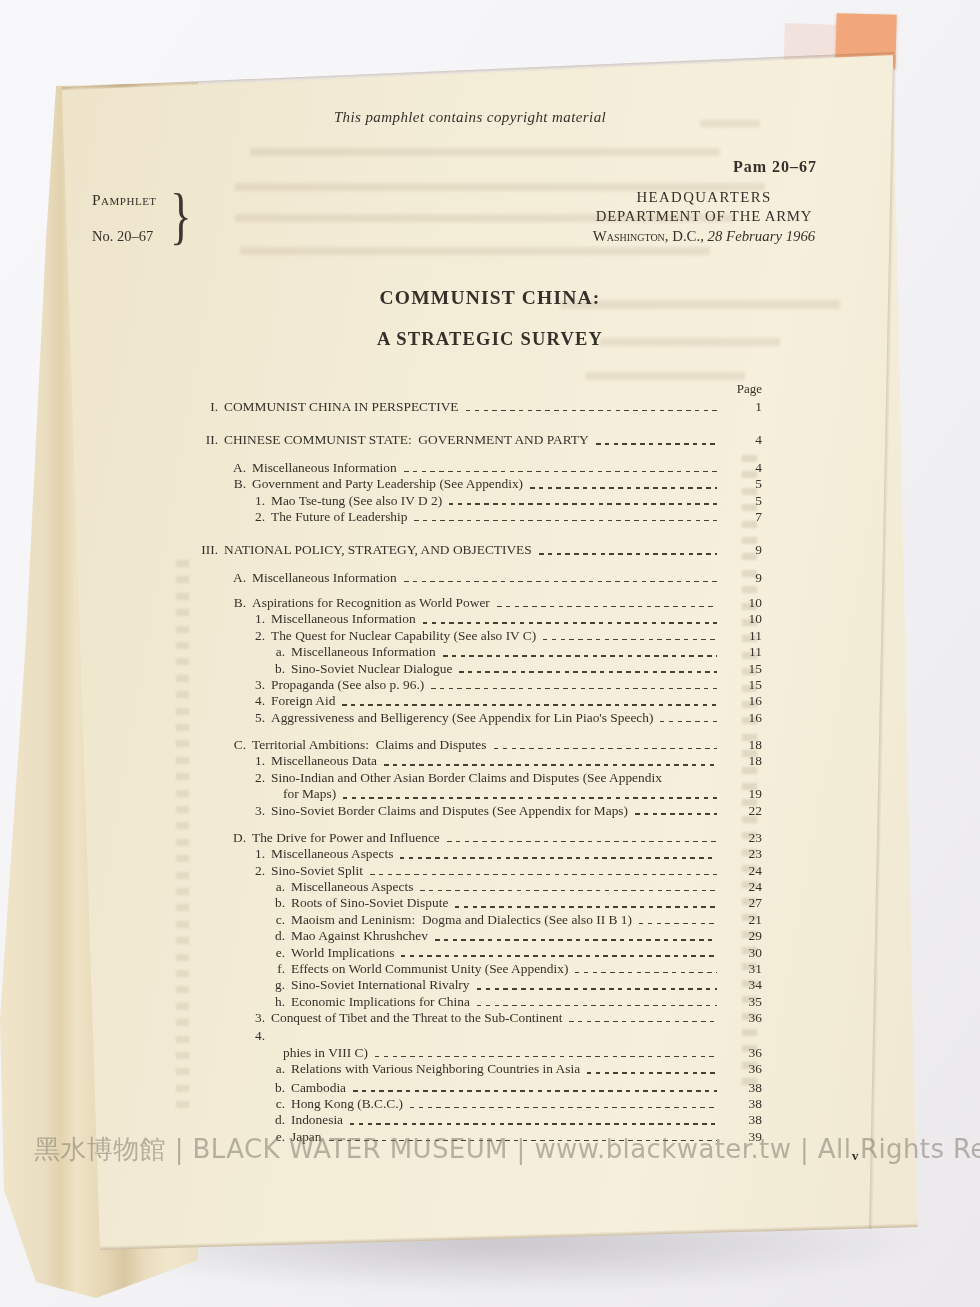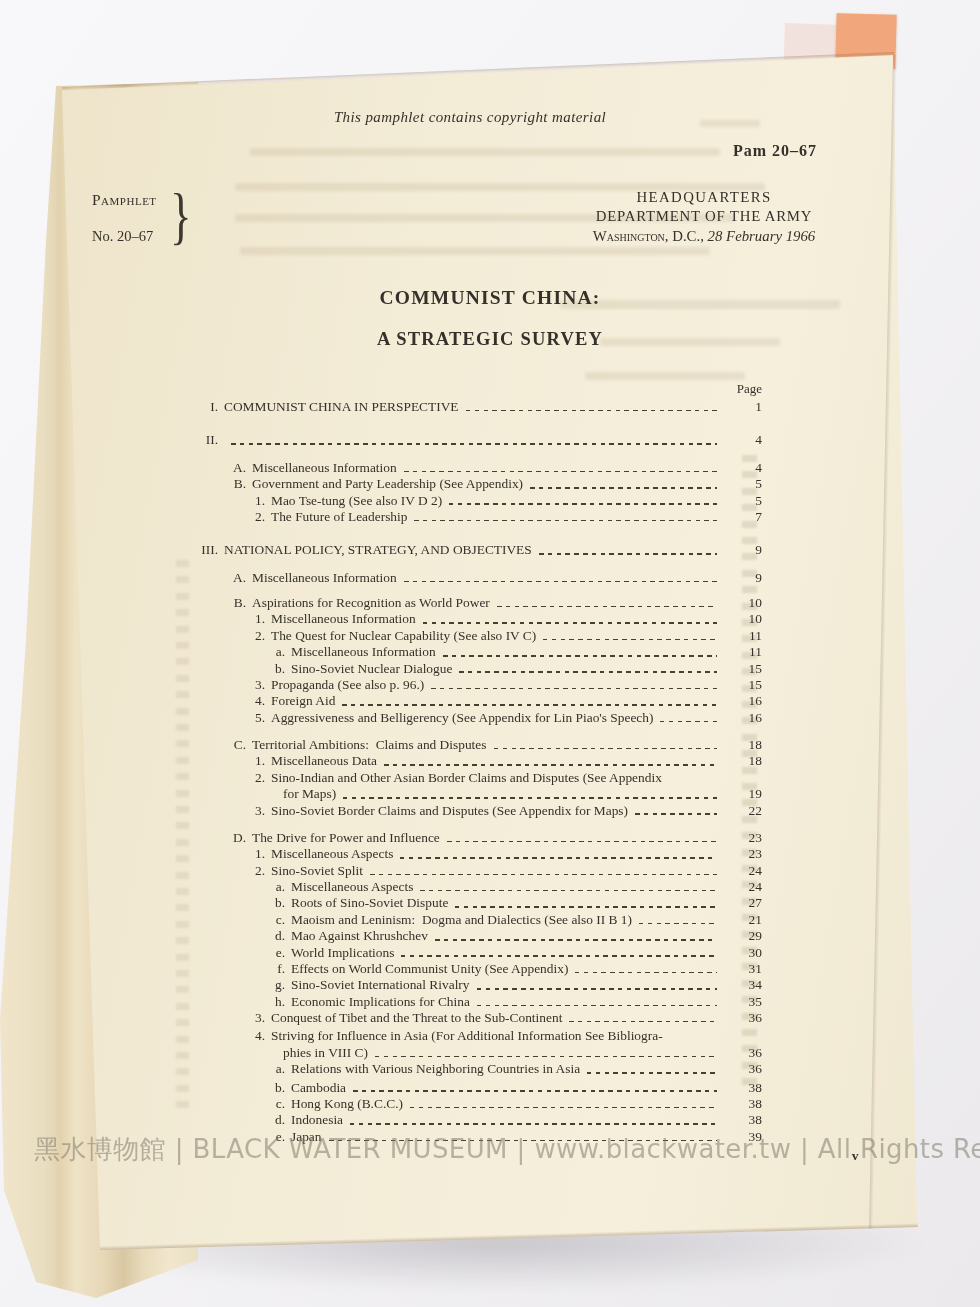--- a/index.html
+++ b/index.html
@@ -45,21 +45,21 @@
   .g6{left:600px;top:338px;width:180px;}
   .g7{left:585px;top:372px;width:160px;}
   .g8{left:700px;top:120px;width:60px;height:7px;}
   .gstrip1{left:742px;top:455px;width:15px;height:640px;filter:blur(1px);
     background:repeating-linear-gradient(180deg,rgba(150,130,95,.20) 0 7px,transparent 7px 16.4px);}
   .gstrip2{left:176px;top:560px;width:13px;height:556px;filter:blur(1px);
     background:repeating-linear-gradient(180deg,rgba(150,130,95,.14) 0 7px,transparent 7px 16.4px);}
 
   
   .copyright{left:250px;top:109px;width:440px;text-align:center;font-style:italic;font-size:15px;letter-spacing:.4px;}
-  .pam{left:690px;top:142px;width:170px;text-align:center;font-weight:bold;font-size:16px;letter-spacing:1px;}
+  .pam{left:690px;top:158px;width:170px;text-align:center;font-weight:bold;font-size:16px;letter-spacing:1px;}
   .pamphlet-block{left:92px;top:191px;width:110px;}
   .pamphlet-block .pl1{font-variant:small-caps;font-size:15.5px;letter-spacing:.5px;}
   .pamphlet-block .pl2{margin-top:19px;font-size:14.5px;}
   .brace{left:170px;top:184px;font-size:64px;font-weight:300;line-height:1;color:#3c382f;
     transform:scaleX(.7);transform-origin:left center;}
   .hq{left:556px;top:189px;width:296px;text-align:center;font-size:14.8px;}
   .hq .l1{letter-spacing:1.4px;}
   .hq .l2{margin-top:2px;letter-spacing:.8px;}
   .hq .l3{margin-top:3px;}
   .hq .place{font-variant:small-caps;margin-top:32px;}
@@ -141,20 +141,21 @@
 
   <div class="abs toc" id="toc">
       <div class="toc-row lvl0">
         <span class="pre">I.</span>
         <span class="txt">COMMUNIST CHINA IN PERSPECTIVE</span>
         <span class="leader"></span>
         <span class="pg">1</span>
       </div>
       <div class="toc-row lvl0 gap-major">
         <span class="pre">II.</span>
+        <span class="txt">CHINESE COMMUNIST STATE:  GOVERNMENT AND PARTY</span>
         <span class="leader"></span>
         <span class="pg">4</span>
       </div>
       <div class="toc-row lvl1 gap-group">
         <span class="pre">A.</span>
         <span class="txt">Miscellaneous Information</span>
         <span class="leader"></span>
         <span class="pg">4</span>
       </div>
       <div class="toc-row lvl1">
@@ -331,21 +332,20 @@
         <span class="pg">35</span>
       </div>
       <div class="toc-row lvl2">
         <span class="pre">3.</span>
         <span class="txt">Conquest of Tibet and the Threat to the Sub-Continent</span>
         <span class="leader"></span>
         <span class="pg">36</span>
       </div>
       <div class="toc-row lvl2 gap-sm noleader">
         <span class="pre">4.</span>
-        <span class="txt">Striving for Influence in Asia (For Additional Information See Bibliogra-</span>
         <span class="leader"></span>
         <span class="pg"></span>
       </div>
       <div class="toc-row lvl2 cont">
         <span class="txt">phies in VIII C)</span>
         <span class="leader"></span>
         <span class="pg">36</span>
       </div>
       <div class="toc-row lvl3">
         <span class="pre">a.</span>

